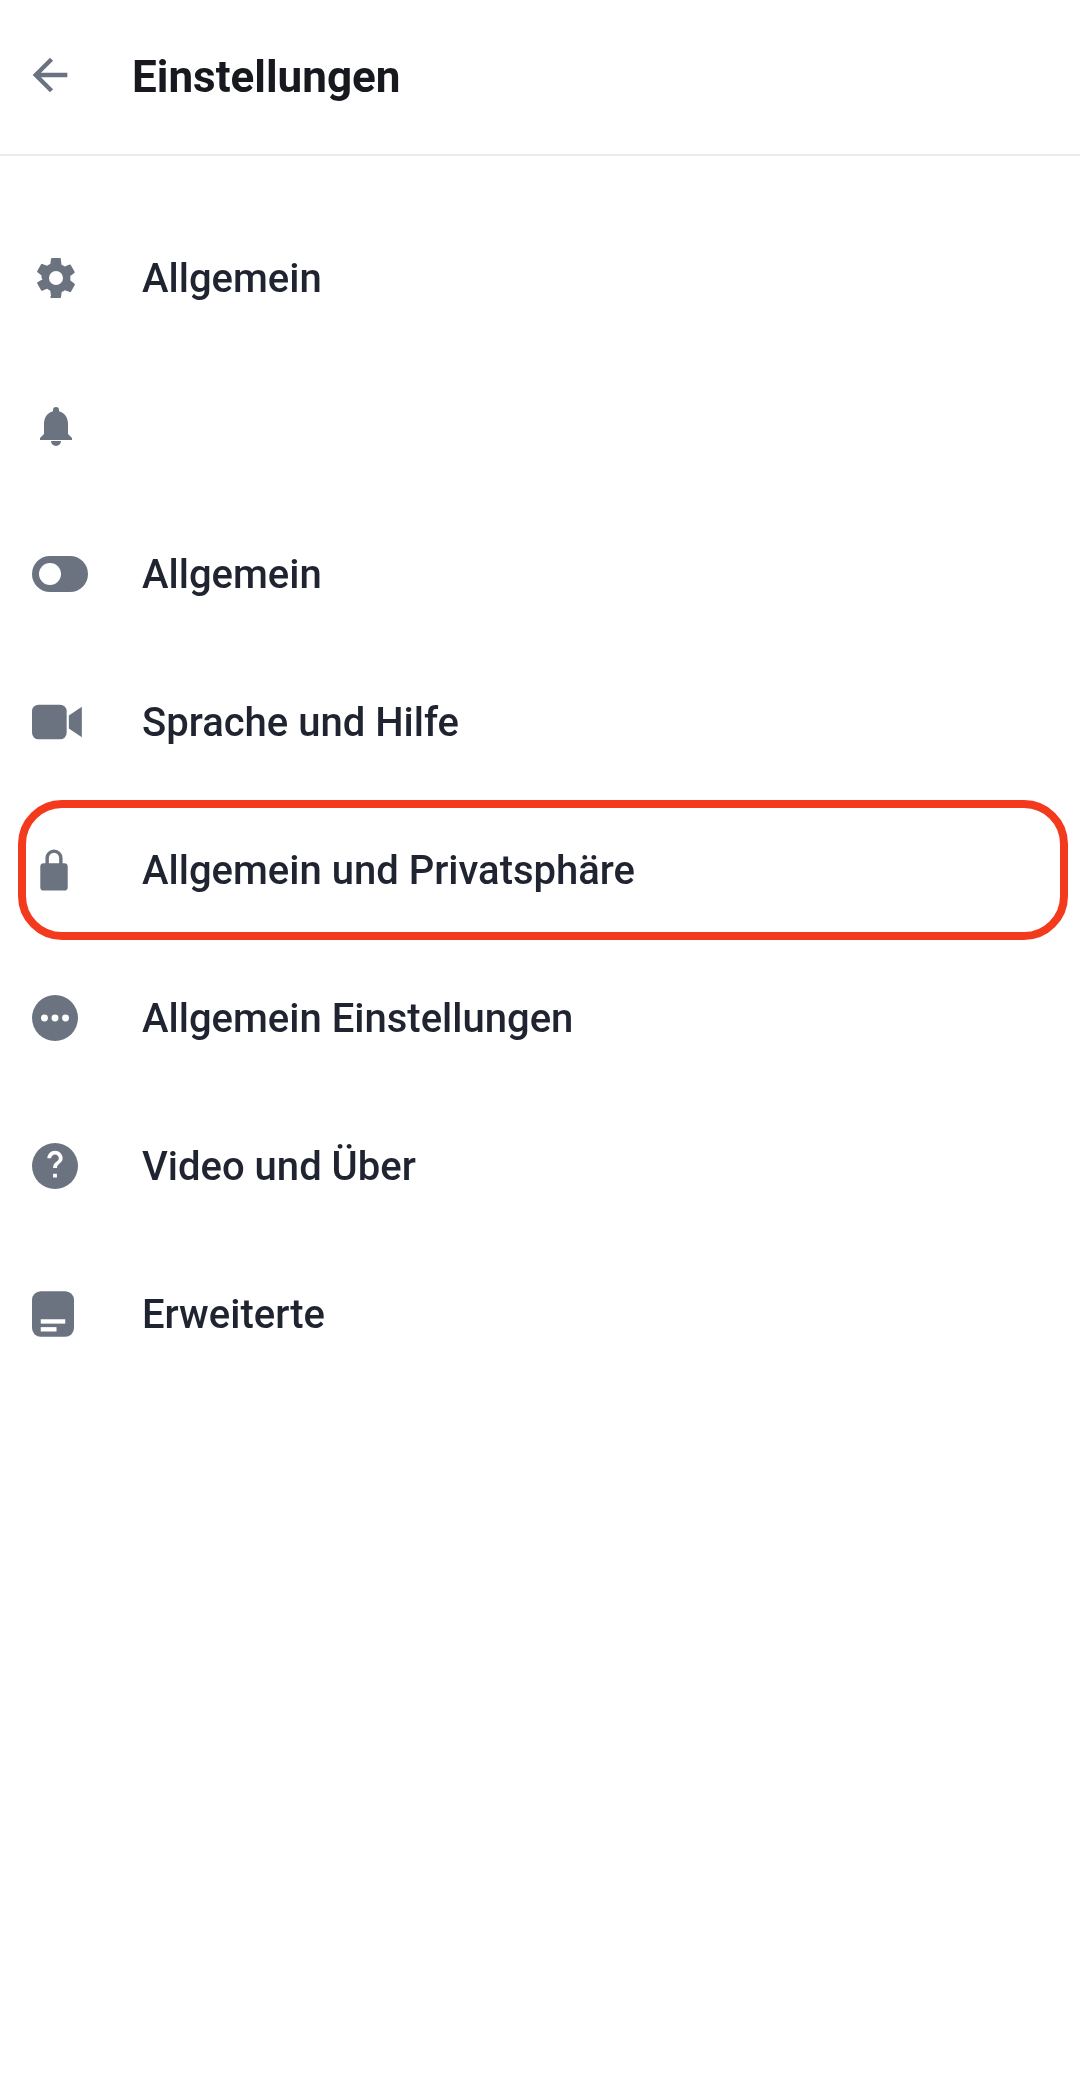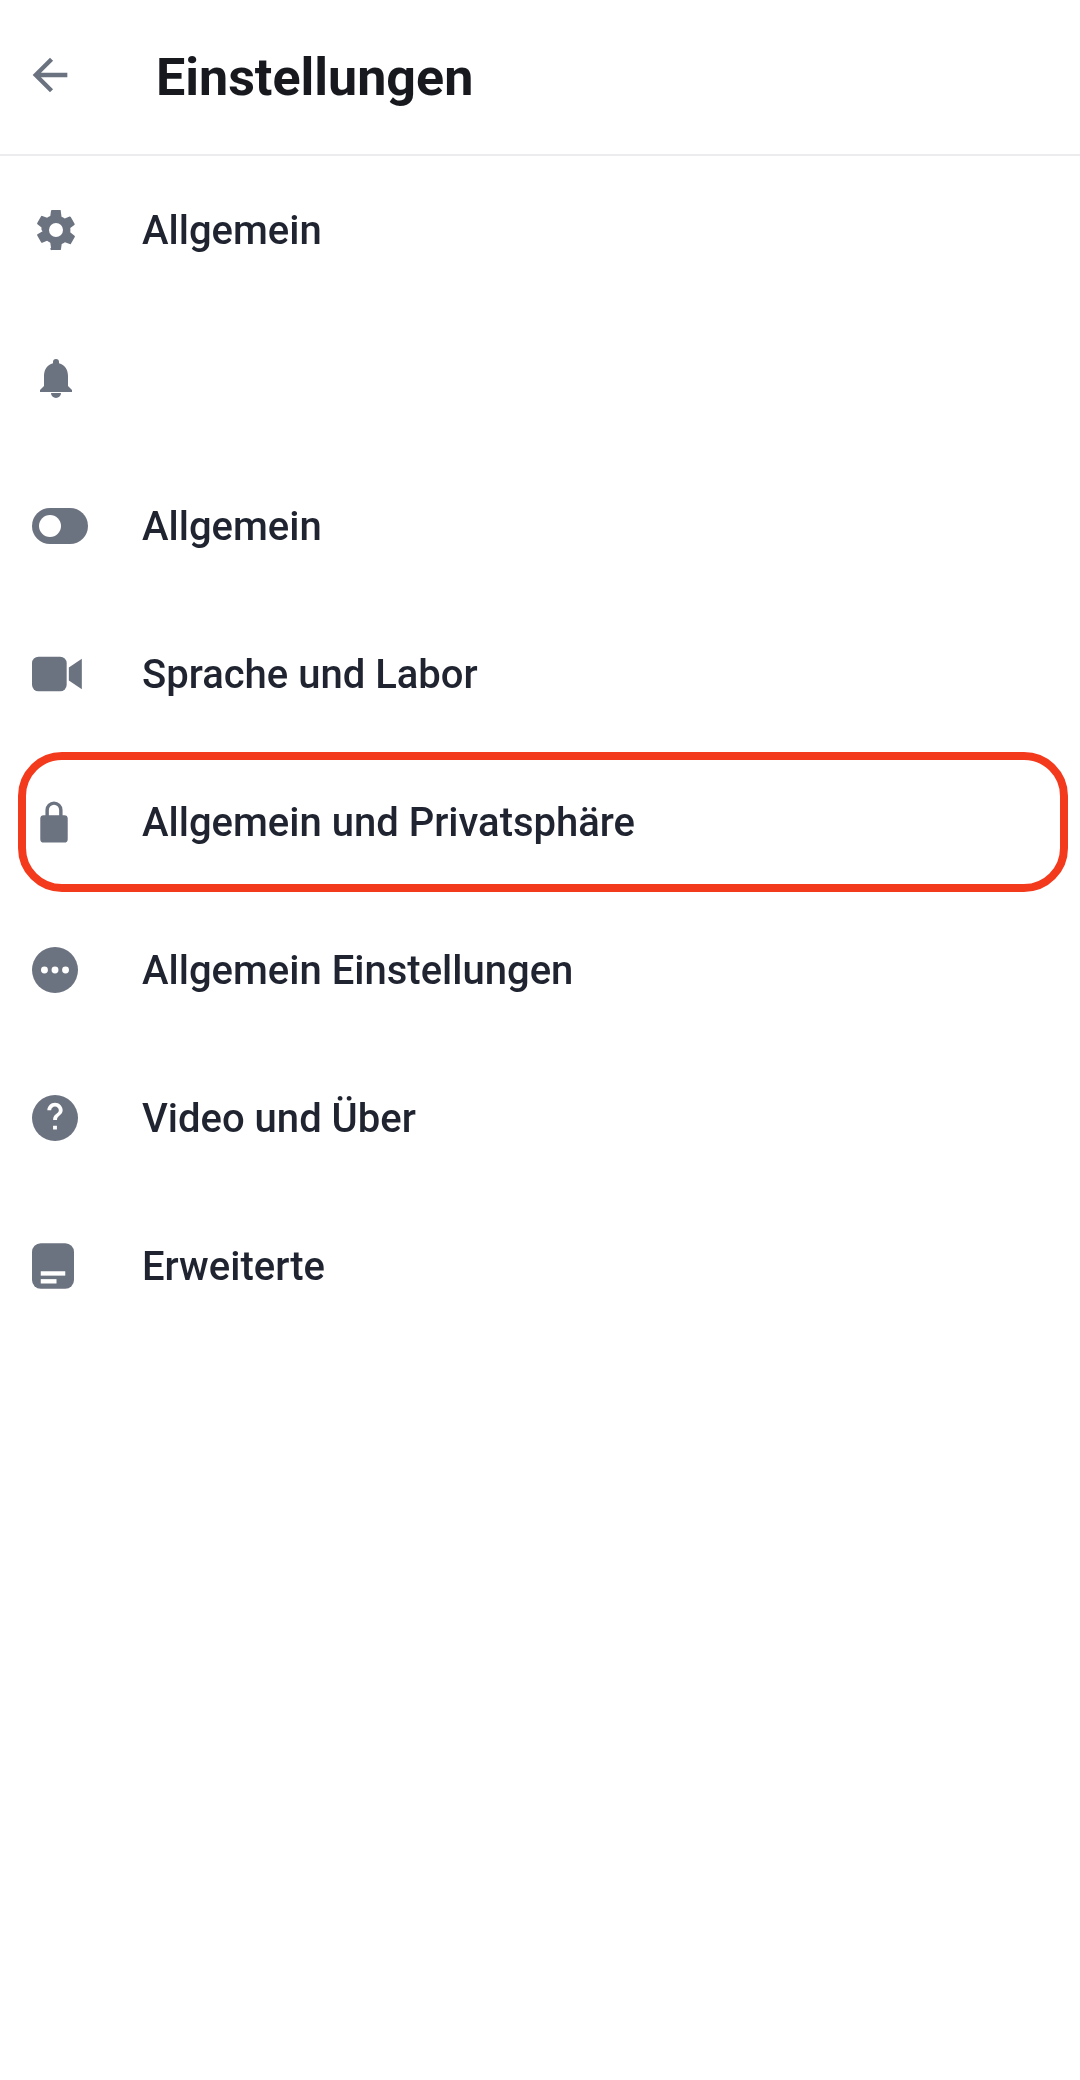--- a/index.html
+++ b/index.html
@@ -1,20 +1,20 @@
 <!DOCTYPE html>
 <html><head>
   <meta charset="utf-8">
   <style>
     * { margin: 0; padding: 0; box-sizing: border-box; }
     html, body { width: 1080px; height: 2080px; background: #fff; font-family: -apple-system, Roboto, "Helvetica Neue", Arial, sans-serif; color: #1f2430; }
     .header { display: flex; align-items: center; height: 156px; padding-left: 24px; border-bottom: 2px solid #ececee; }
     .back-btn { width: 96px; display: flex; align-items: center; justify-content: flex-start; color: #5c6270; }
-    .title { font-size: 52px; font-weight: 700; margin-left: 36px; color: #17191f; }
-    .list { padding-top: 0; }
+    .title { font-size: 44px; font-weight: 700; margin-left: 12px; color: #17191f; }
+    .list { padding-top: 0; margin-top: 48px; }
     .item { display: flex; align-items: center; height: 148px; padding-left: 32px; }
     .item .icon-wrap { width: 110px; display: flex; align-items: center; color: #6b7280; }
     .item .icon-wrap svg { fill: #6b7280; }
     .item-label { font-size: 40px; font-weight: 500; color: #1f2430; }
     .highlight-wrap { position: relative; }
     .highlight-ring { position: absolute; left: 18px; right: 12px; top: 4px; bottom: 4px; border: 8px solid #f33a1d; border-radius: 44px; pointer-events: none; }
   </style>
 </head>
 <body>
 
@@ -58,21 +58,21 @@
     <span class="item-label">Allgemein</span>
   </div>
 
   <div class="item">
     <span class="icon-wrap">
       <svg width="52" height="40" viewBox="0 0 24 16">
           <rect x="0" y="0" width="16" height="16" rx="3" fill="#6b7280"></rect>
           <path d="M17 5l6-4v14l-6-4z" fill="#6b7280"></path>
         </svg>
     </span>
-    <span class="item-label">Sprache und Labor</span>
+    <span class="item-label">Sprache und Hilfe</span>
   </div>
 
   <div class="highlight-wrap">
     <div class="item">
       <span class="icon-wrap">
         <svg width="44" height="48" viewBox="0 0 24 28">
             <path d="M18 10h-1V7a5 5 0 0 0-10 0v3H6a2 2 0 0 0-2 2v12a2 2 0 0 0 2 2h12a2 2 0 0 0 2-2V12a2 2 0 0 0-2-2zM9 7a3 3 0 0 1 6 0v3H9z" fill="#6b7280"></path>
           </svg>
       </span>
       <span class="item-label">Allgemein und Privatsphäre</span>

